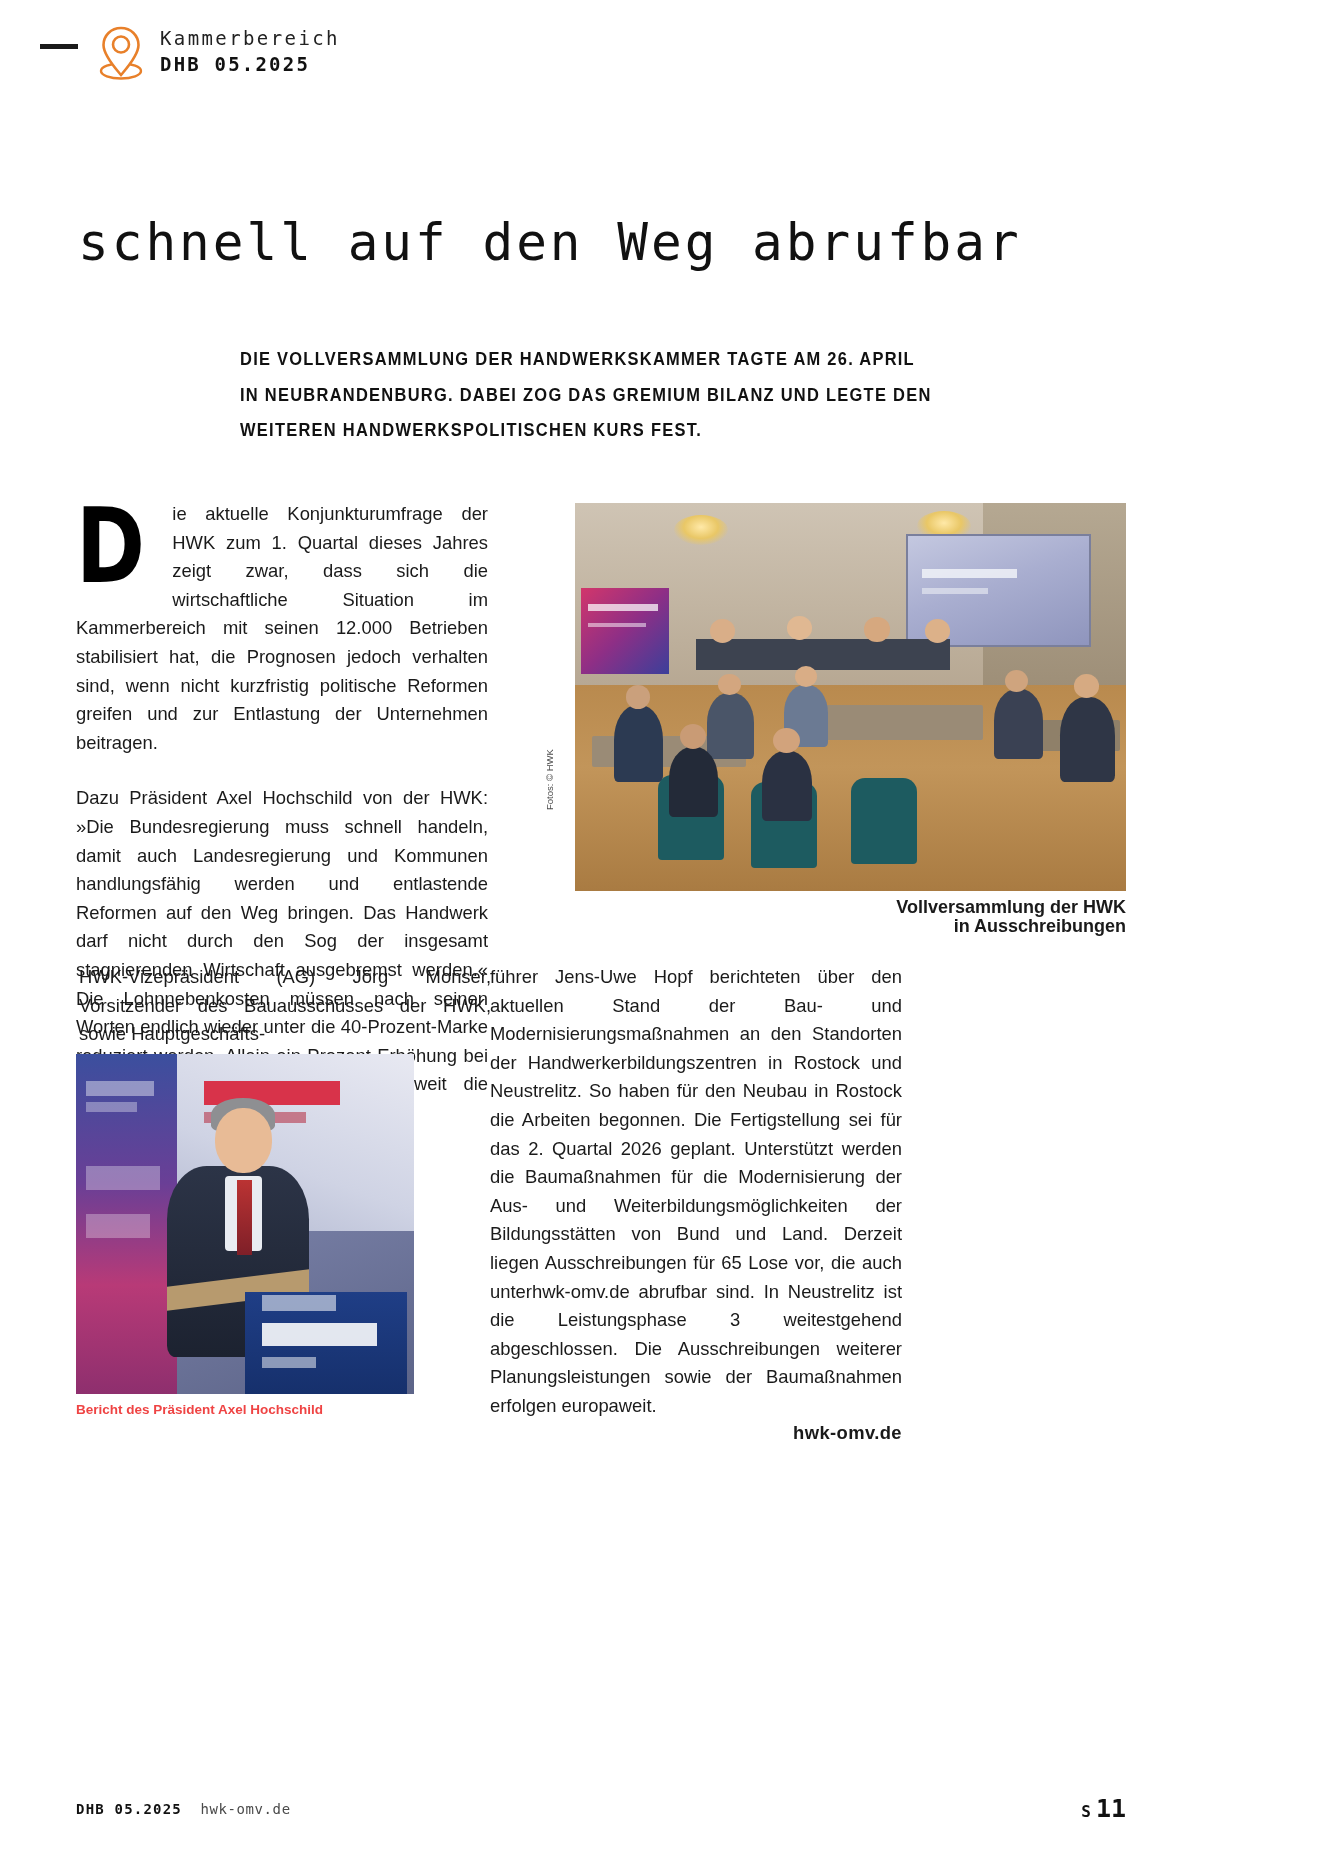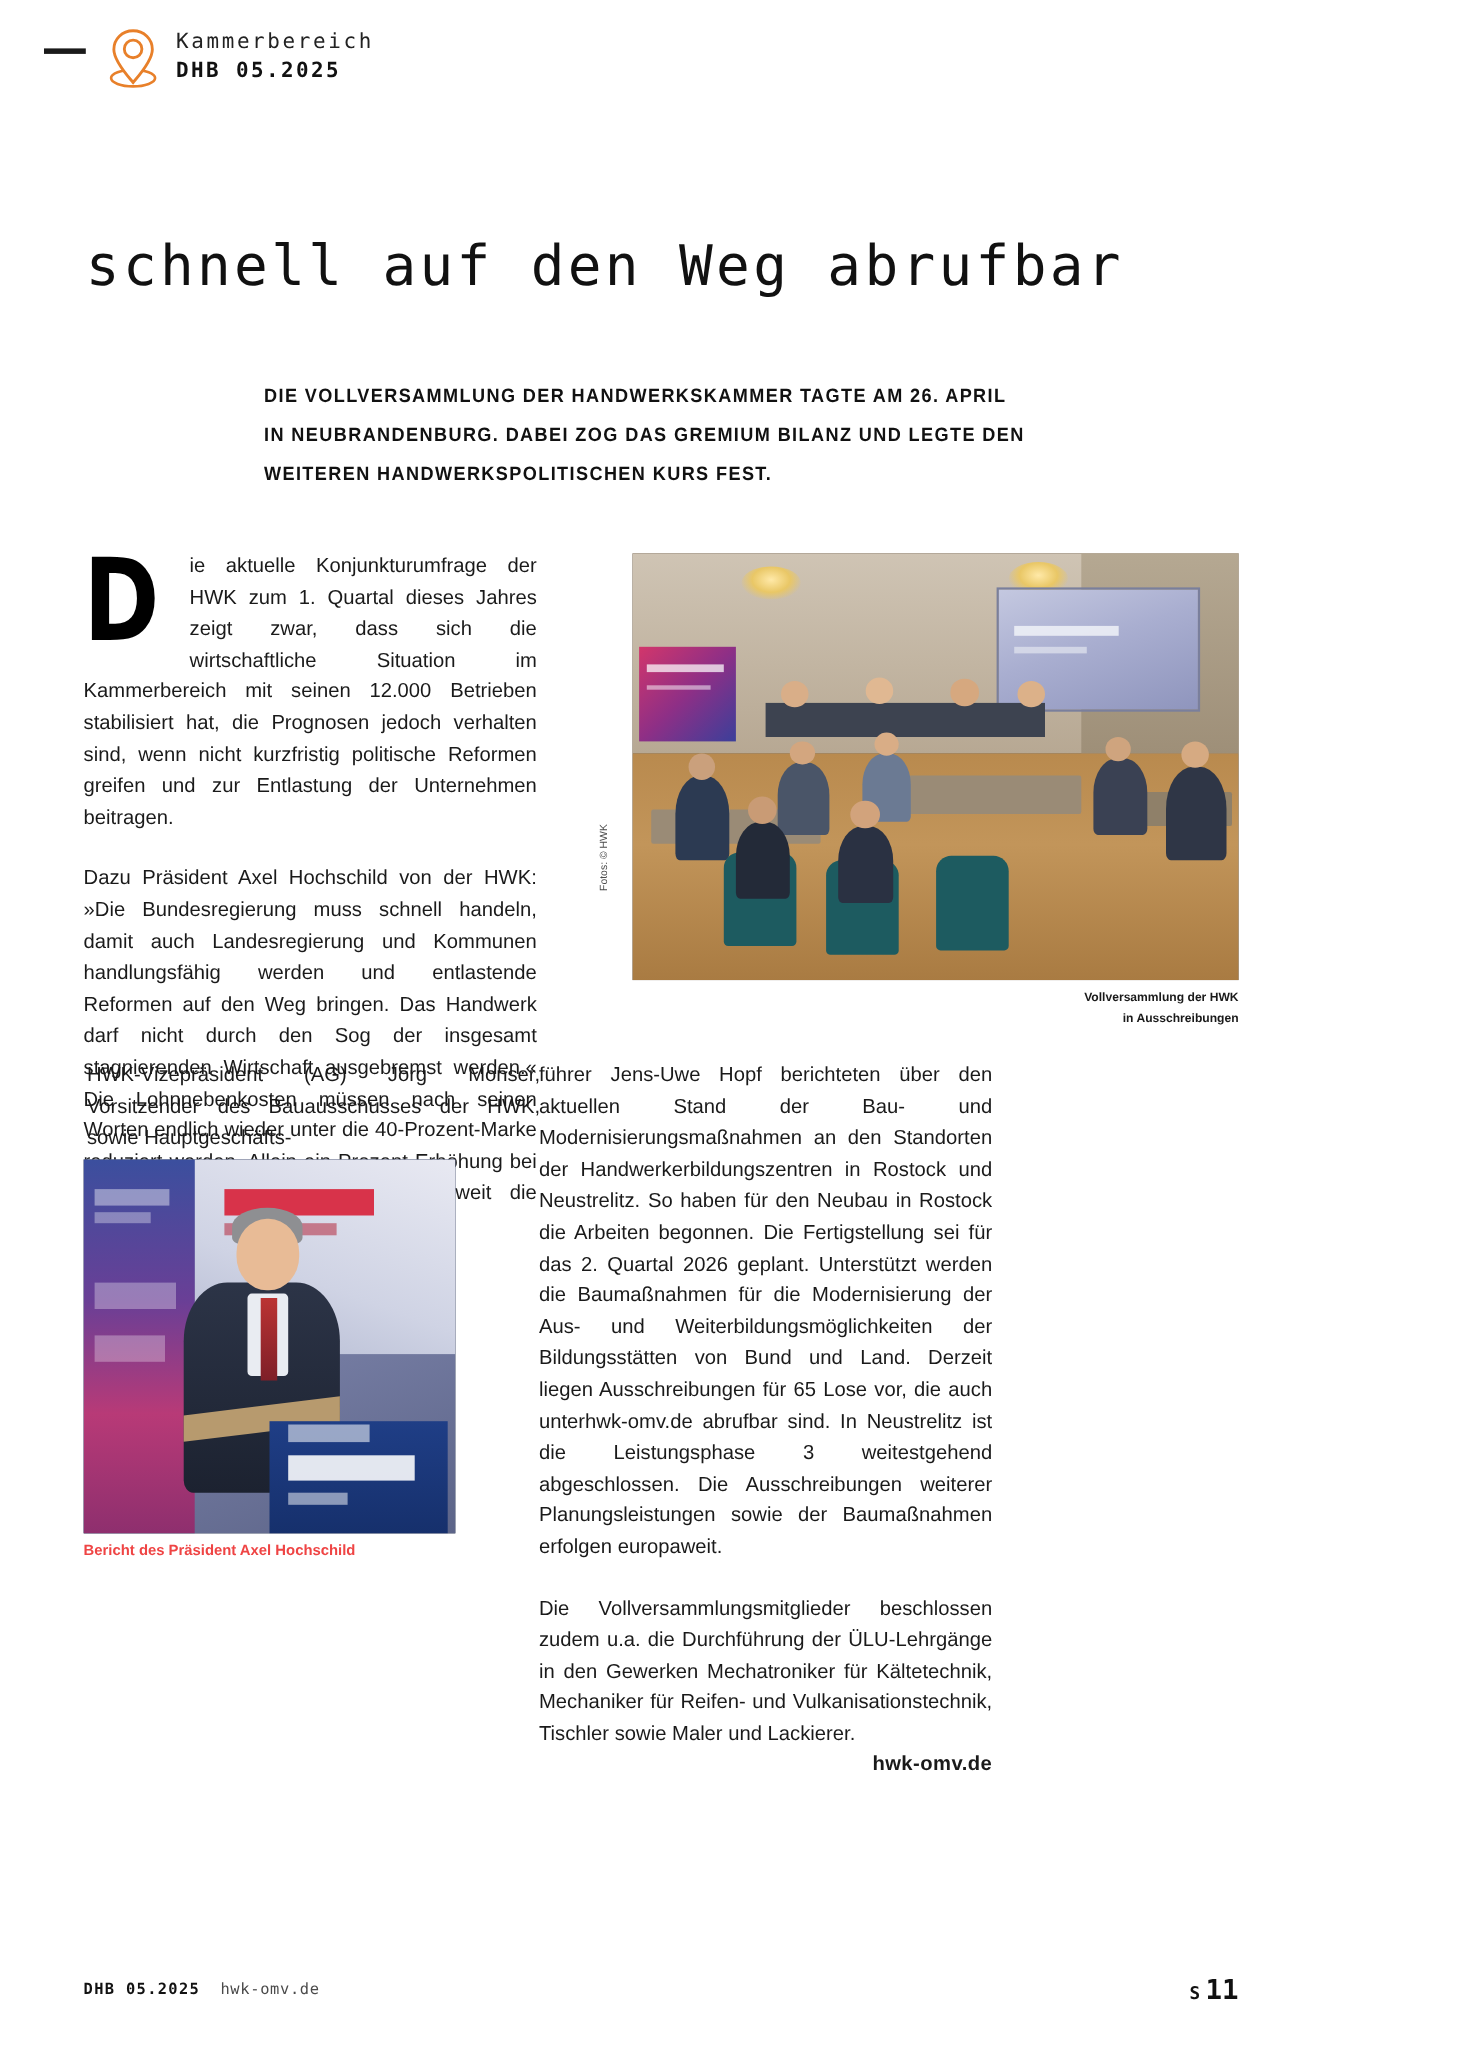--- a/index.html
+++ b/index.html
@@ -167,21 +167,21 @@
     overflow: hidden;
     background: #2a3550;
   }
   .caption-top {
     position: absolute;
     left: 700px;
     top: 898px;
     width: 426px;
     text-align: right;
     font-family: "Liberation Sans Narrow", "Liberation Sans", sans-serif;
-    font-size: 11px;
+    font-size: 18px;
     font-weight: bold;
     line-height: 19px;
     color: #1a1a1a;
   }
   .caption-bottom {
     position: absolute;
     left: 76px;
     top: 1400px;
     width: 400px;
     text-align: left;
@@ -439,21 +439,20 @@
     <div class="sb-logo"></div>
     <div class="sb-lect-txt"></div>
     <div class="sb-lect-sub"></div>
   </div>
 </div>
 
 <div class="caption-bottom">Bericht des Präsident Axel Hochschild</div>
 
 <div class="col-right">
   <p class="body-p">führer Jens-Uwe Hopf berichteten über den aktuellen Stand der Bau- und Modernisierungsmaßnahmen an den Standorten der Handwerkerbildungszentren in Rostock und Neustrelitz. So haben für den Neubau in Rostock die Arbeiten begonnen. Die Fertigstellung sei für das 2. Quartal 2026 geplant. Unterstützt werden die Baumaßnahmen für die Modernisierung der Aus- und Weiterbildungsmöglichkeiten der Bildungsstätten von Bund und Land. Derzeit liegen Ausschreibungen für 65 Lose vor, die auch unterhwk-omv.de abrufbar sind. In Neustrelitz ist die Leistungsphase 3 weitestgehend abgeschlossen. Die Ausschreibungen weiterer Planungsleistungen sowie der Baumaßnahmen erfolgen europaweit.</p>
-  <p class="body-p">Die Vollversammlungsmitglieder beschlossen zudem u.a. die Durchführung der ÜLU-Lehrgänge in den Gewerken Mechatroniker für Kältetechnik, Mechaniker für Reifen- und Vulkanisationstechnik, Tischler sowie Maler und Lackierer.</p>
   <div class="p-right-tag">
     <span class="body-p tagline" style="margin:0;">hwk-omv.de</span>
   </div>
 </div>
 
 <div class="footer">
   <div class="footer-left">
     <span class="footer-issue">DHB 05.2025</span>
     <span class="footer-url">hwk-omv.de</span>
   </div>

